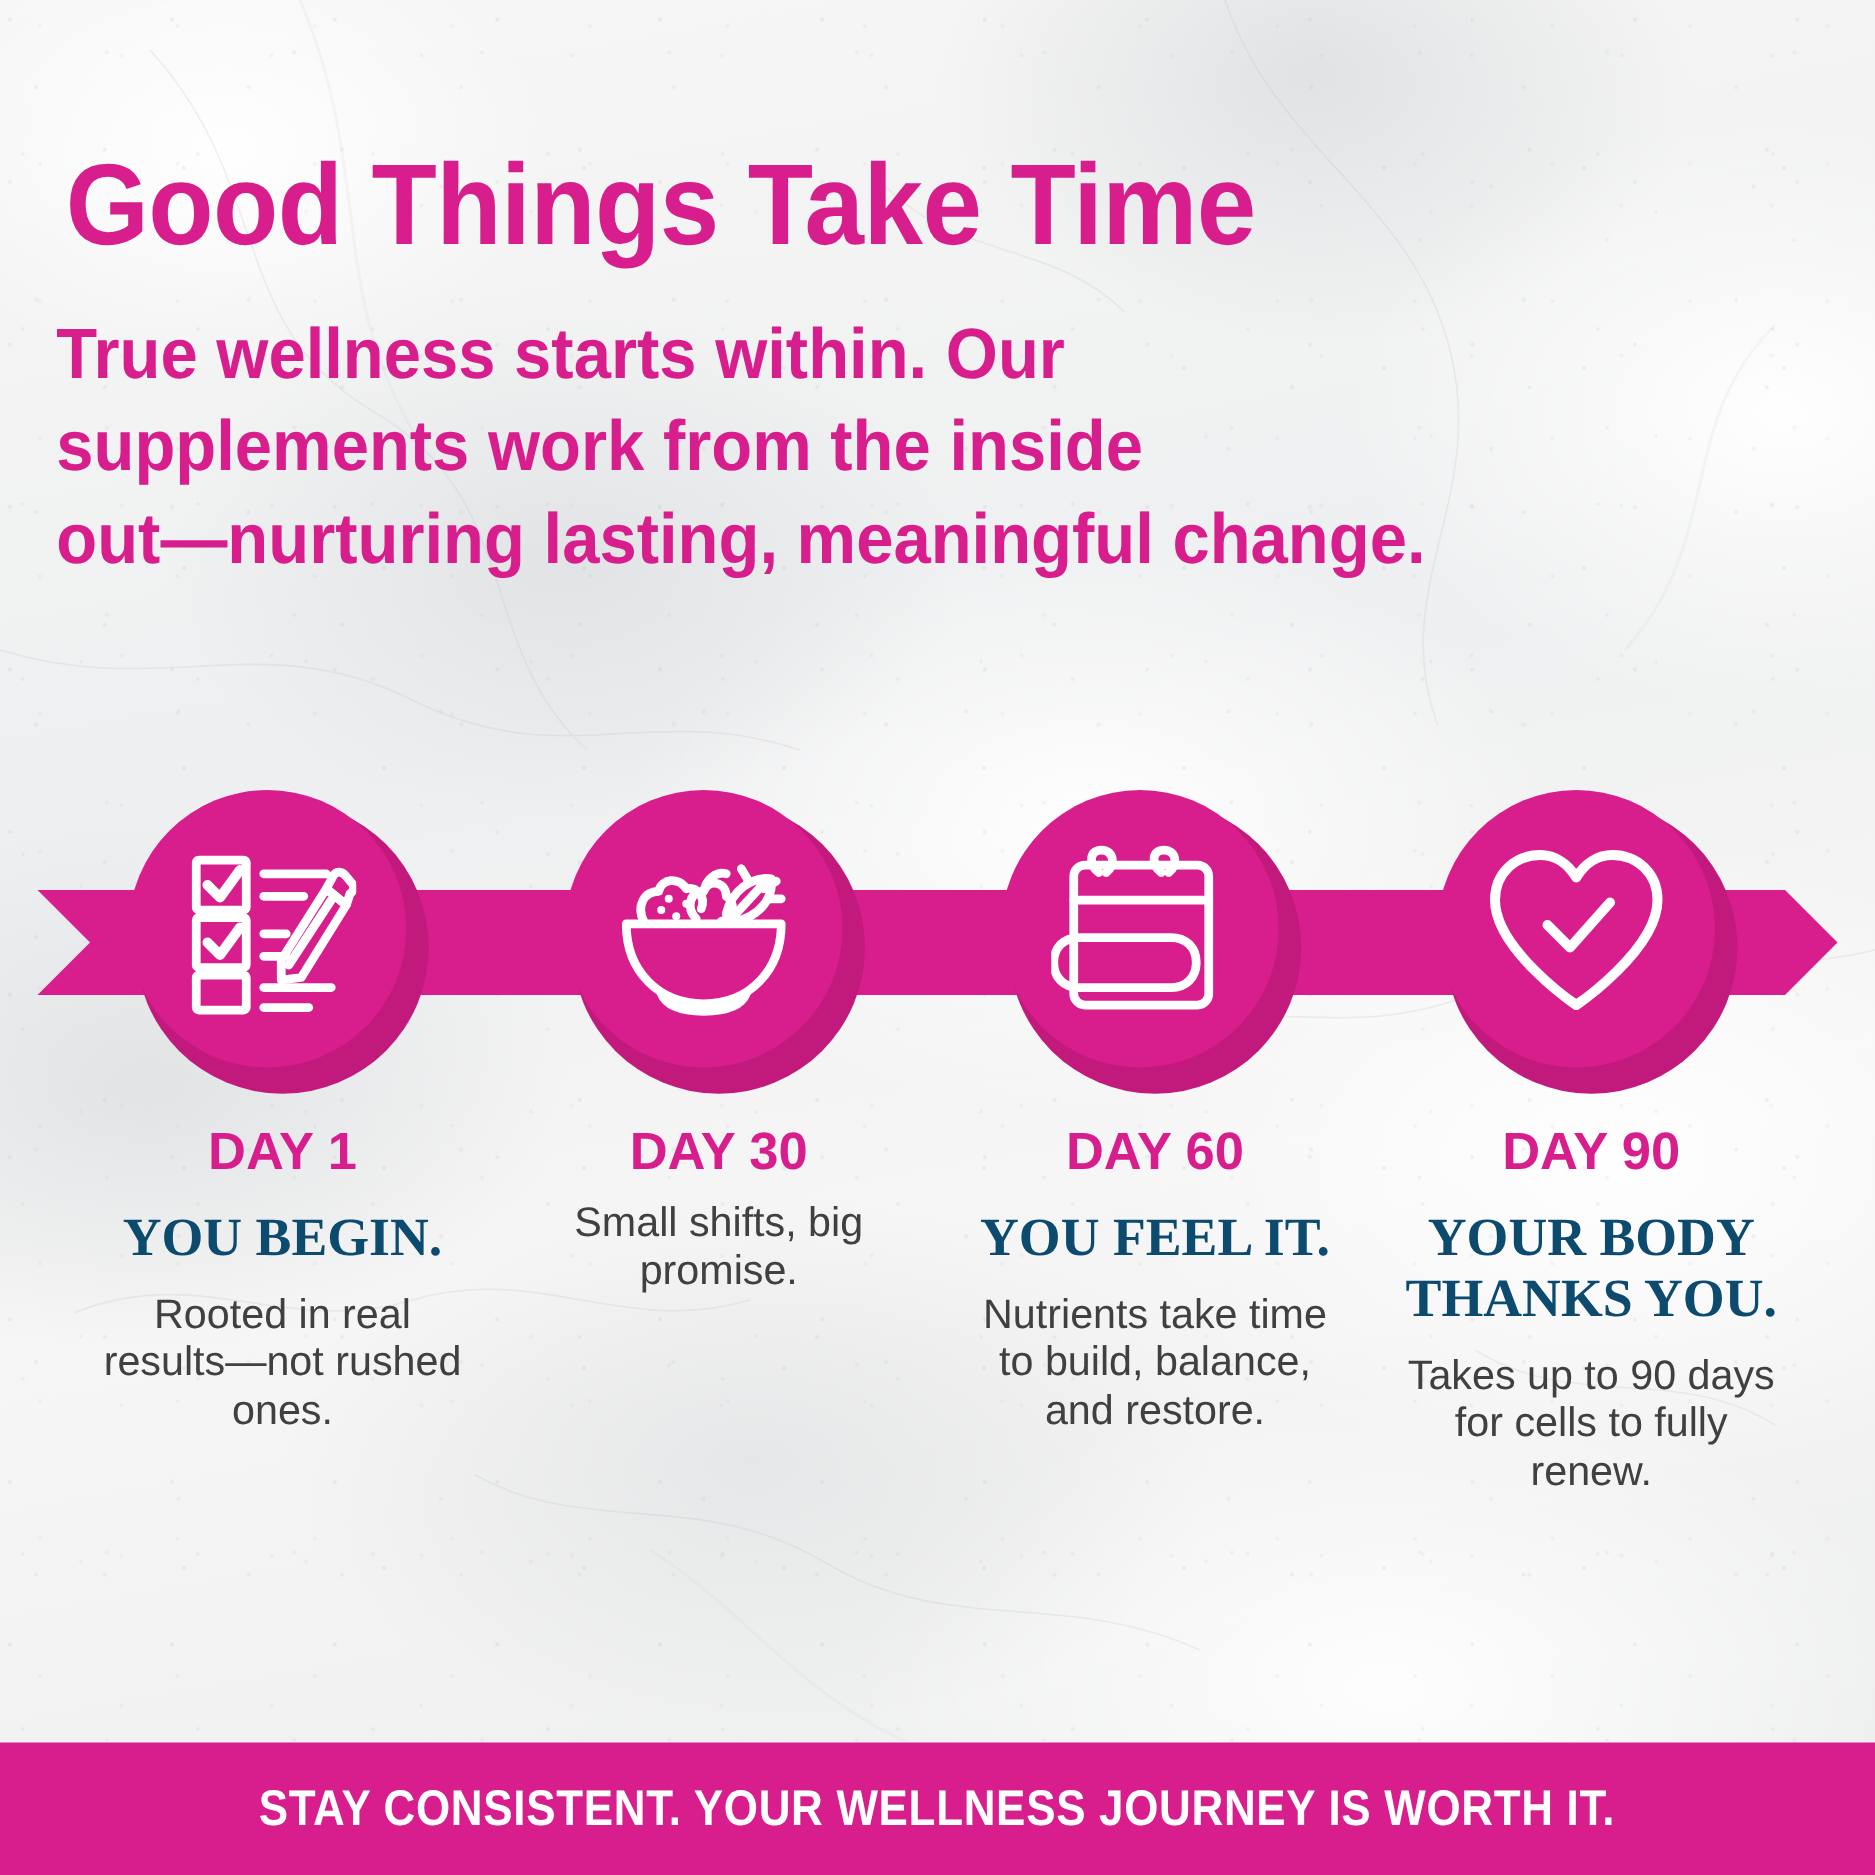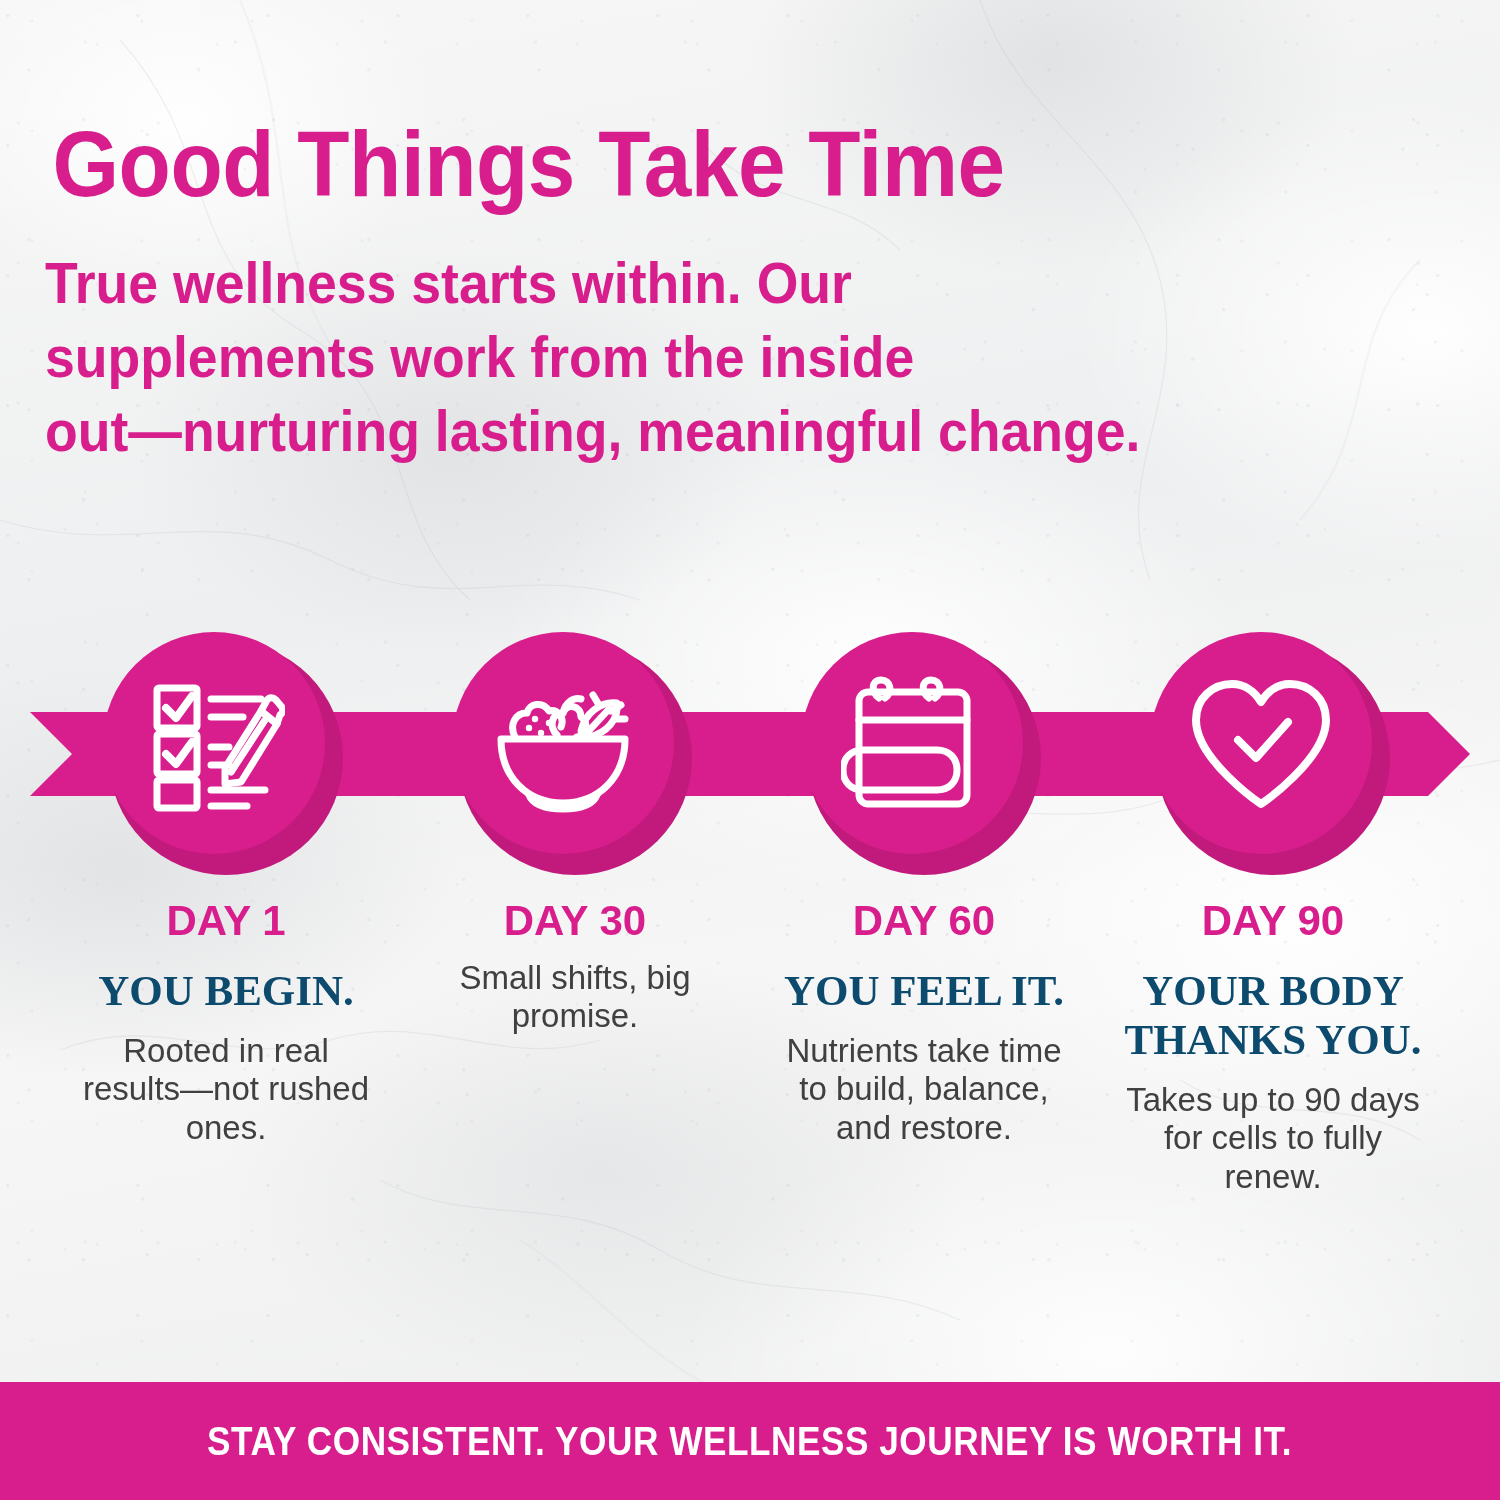--- a/index.html
+++ b/index.html
@@ -177,21 +177,21 @@
     line-height: 1.16;
     color: #404040;
   }
 
   
   .footer {
     position: absolute;
     left: 0;
     bottom: 0;
     width: 1500px;
-    height: 118px;
+    height: 106px;
     background: #d81e8c;
     display: flex;
     align-items: center;
     justify-content: center;
   }
   .footer-text {
     font-family: "Liberation Sans Narrow", "Liberation Sans", sans-serif;
     font-weight: 700;
     font-size: 40px;
     letter-spacing: 0.6px;

